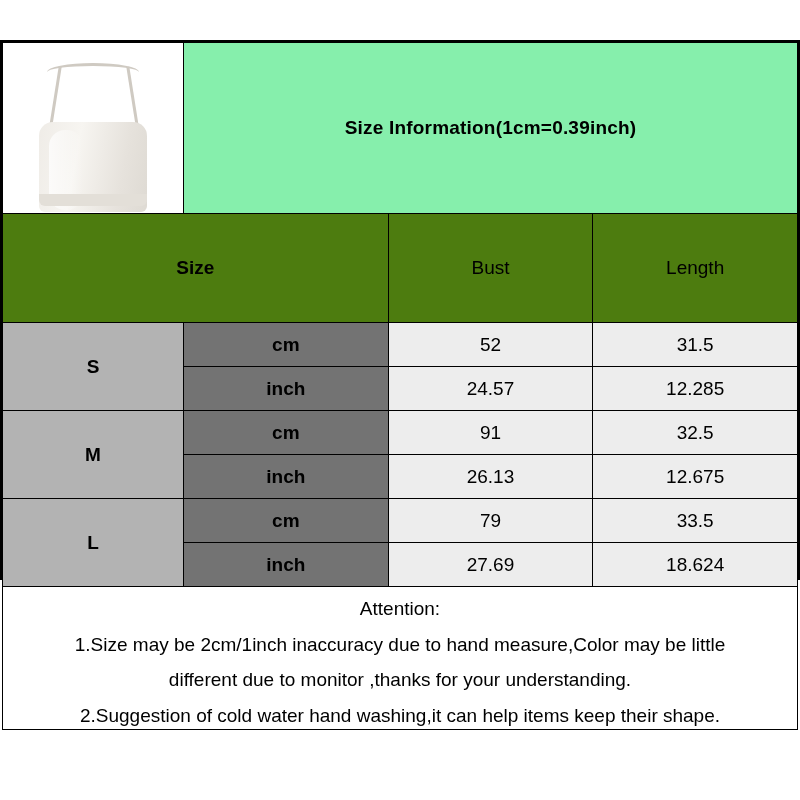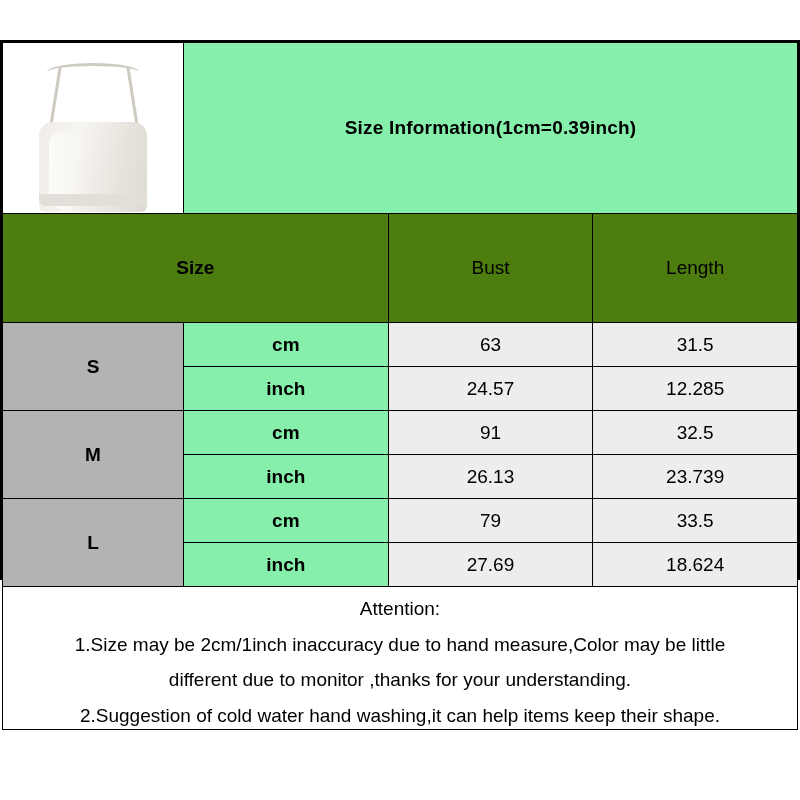--- a/index.html
+++ b/index.html
@@ -64,21 +64,21 @@
     background: #4d7c0f;
     font-size: 20px;
     font-weight: normal;
   }
   .sz-label {
     background: #b3b3b3;
     font-size: 20px;
     font-weight: bold;
   }
   .unit-cell {
-    background: #86efac;
+    background: #737373;
     font-weight: bold;
     font-size: 19px;
   }
   .val-cell {
     background: #ededed;
     font-size: 20px;
   }
   .row-h { height: 44px; }
   .attention-cell {
     background: #ffffff;
@@ -161,39 +161,39 @@
 
         <tr>
           <td class="hdr-size" colspan="2">Size</td>
           <td class="hdr-col">Bust</td>
           <td class="hdr-col">Length</td>
         </tr>
 
         <tr class="row-h">
           <td class="sz-label" rowspan="2">S</td>
           <td class="unit-cell">cm</td>
-          <td class="val-cell">63</td>
+          <td class="val-cell">52</td>
           <td class="val-cell">31.5</td>
         </tr>
         <tr class="row-h">
           <td class="unit-cell">inch</td>
           <td class="val-cell">24.57</td>
           <td class="val-cell">12.285</td>
         </tr>
 
         <tr class="row-h">
           <td class="sz-label" rowspan="2">M</td>
           <td class="unit-cell">cm</td>
           <td class="val-cell">91</td>
           <td class="val-cell">32.5</td>
         </tr>
         <tr class="row-h">
           <td class="unit-cell">inch</td>
           <td class="val-cell">26.13</td>
-          <td class="val-cell">23.739</td>
+          <td class="val-cell">12.675</td>
         </tr>
 
         <tr class="row-h">
           <td class="sz-label" rowspan="2">L</td>
           <td class="unit-cell">cm</td>
           <td class="val-cell">79</td>
           <td class="val-cell">33.5</td>
         </tr>
         <tr class="row-h">
           <td class="unit-cell">inch</td>

